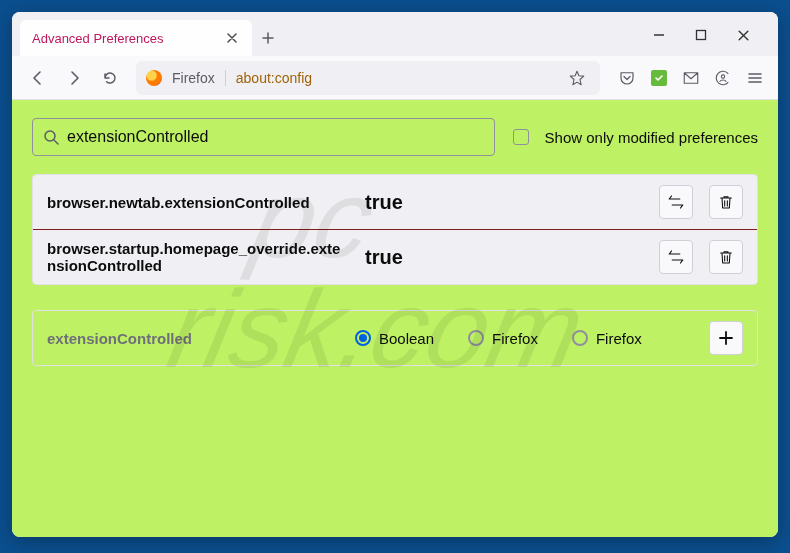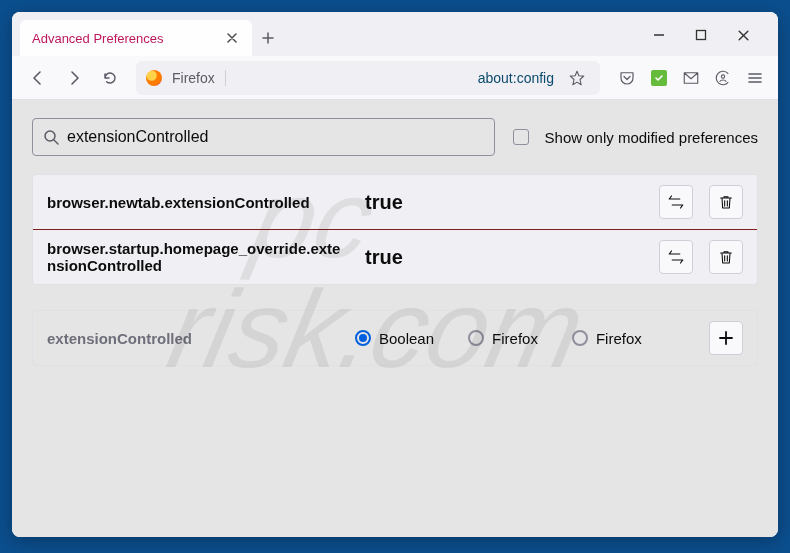--- a/index.html
+++ b/index.html
@@ -15,28 +15,28 @@
   .titlebar-spacer { flex:1; }
   .win-controls { display:flex; align-items: center; gap: 24px; padding: 0 18px 6px 18px; }
   .win-btn { width:18px; height:18px; display:flex; align-items:center; justify-content:center; color:#333; cursor:pointer; }
   
   
   .navbar { height: 44px; background: #f9f9fb; border-bottom: 1px solid #e0e0e6; display: flex; align-items: center; padding: 0 10px; gap: 4px; }
   .nav-btn { width: 32px; height: 32px; border-radius: 4px; display:flex; align-items:center; justify-content:center; color:#5b5b66; cursor:pointer; }
   .addressbar { flex:1; height: 34px; background: #f0f0f4; border-radius: 6px; display:flex; align-items:center; padding: 0 10px; margin: 0 6px; gap: 10px; }
   .fx-icon { width:16px; height:16px; border-radius:50%; background: radial-gradient(circle at 35% 35%, #ffd24a 0 30%, #ff7b00 40% 70%, #a020a0 85%); flex-shrink:0;}
   .identity { font-size: 14px; color: #5b5b66; padding-right: 10px; border-right: 1px solid #cfcfd8; }
-  .url { font-size: 14px; color: #0c4a6e; flex:1;text-align:right; }
+  .url { font-size: 14px; color: #a16207; flex:1; }
   .star-btn { color:#5b5b66; cursor:pointer; padding: 0 4px;}
   .toolbar-icons { display:flex; align-items:center; gap: 14px; padding-left:8px; padding-right:4px;}
   .ti { width:18px; height:18px; display:flex; align-items:center; justify-content:center; color:#5b5b66; cursor:pointer; }
   .ext-sq { width:16px; height:16px; background:#66bb3c; border-radius:2px; display:flex; align-items:center; justify-content:center;}
   
   
-  .content { flex:1; background:#e5e5e5; padding: 18px 20px; font-size:15px; color:#0c0c0d;}
+  .content { flex:1; background:#bef264; padding: 18px 20px; font-size:15px; color:#0c0c0d;}
   .search-row { display:flex; align-items:center; gap: 18px; margin-bottom: 18px;}
   .search-box { flex:1; max-width: 470px; height:38px; border:1px solid #8f8f9d; border-radius:4px; display:flex; align-items:center; padding:0 10px; gap:8px;}
   .search-box .sicon { color:#5b5b66; }
   .search-input { border:none; outline:none; font-size:16px; flex:1; background:transparent; color:#0c0c0d;}
   .check-wrap { display:flex; align-items:center; gap:16px; font-size:15px; color:#0c0c0d;}
   .checkbox { width:16px; height:16px; border:1.5px solid #8f8f9d; border-radius:3px; cursor:pointer;}
   
   .pref-table { border:1px solid #e0e0e6; border-radius:4px; overflow:hidden; margin-bottom:25px;}
   .pref-row { display:flex; align-items:center; background:#f0f0f4; padding: 10px 14px; min-height:48px; gap:8px;}
   .pref-row + .pref-row { border-top:1px solid #7f1d1d; }

